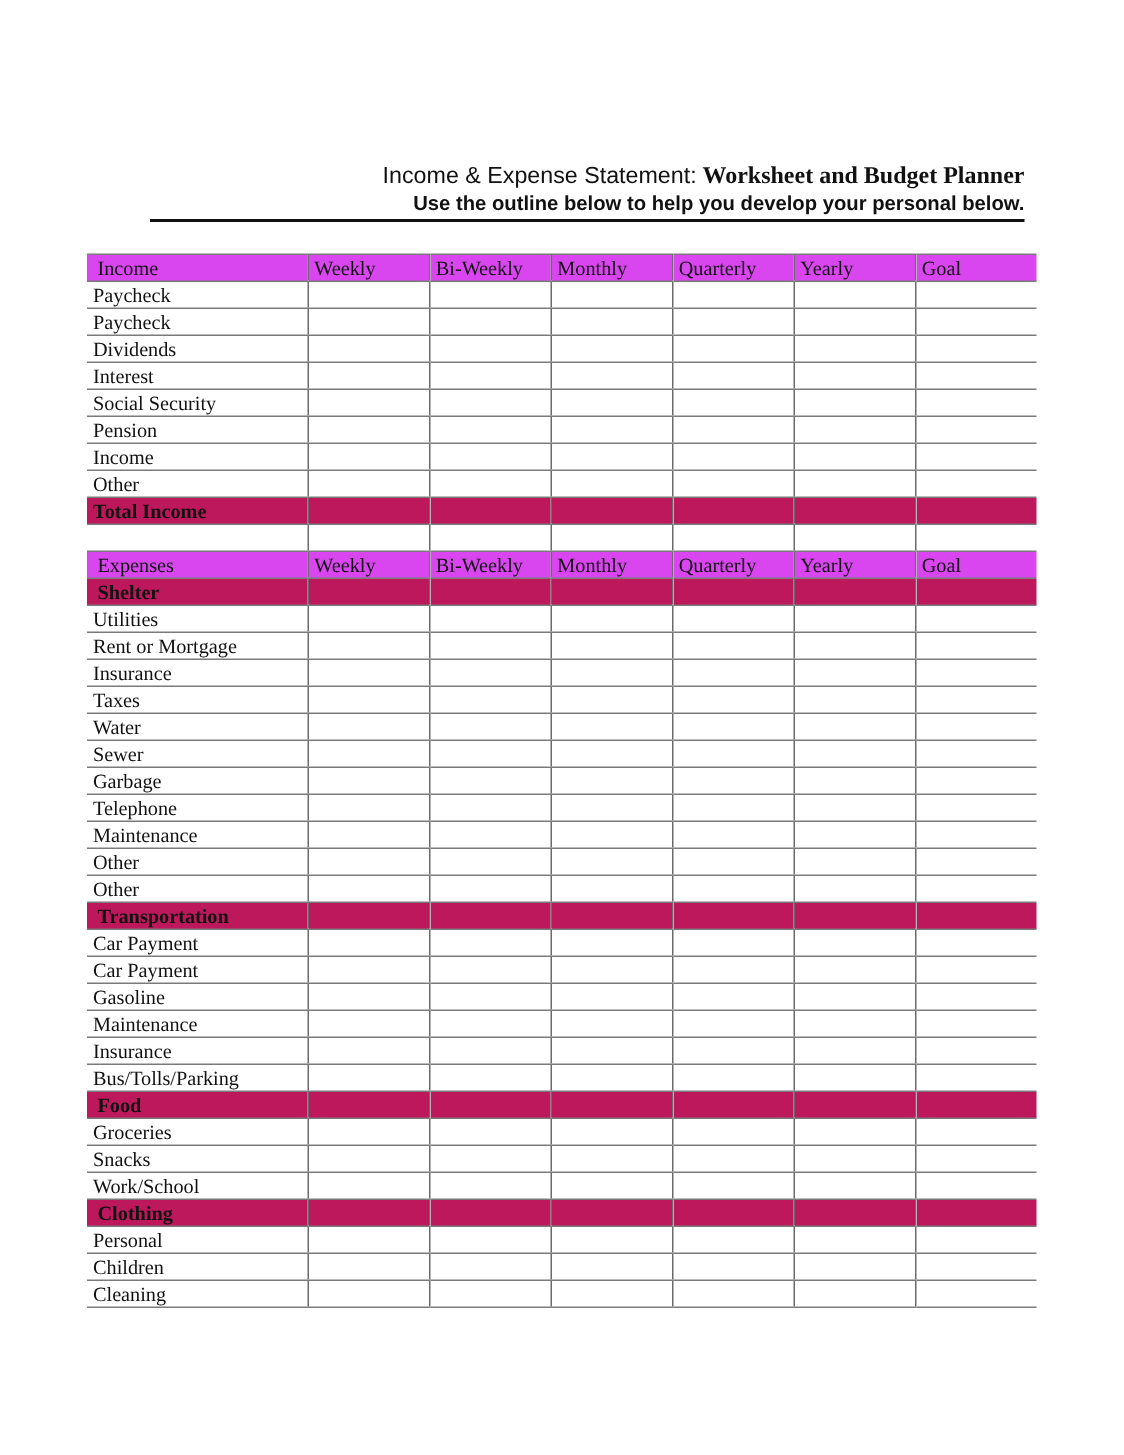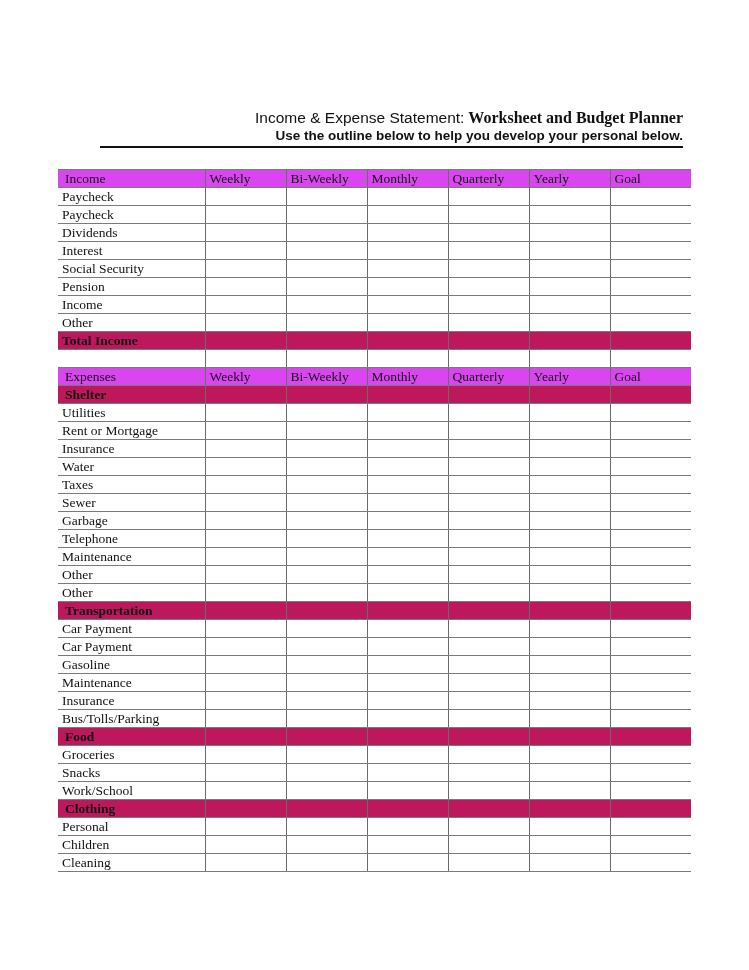--- a/index.html
+++ b/index.html
@@ -187,30 +187,30 @@
       <tr>
         <td class="lbl-right">Insurance</td>
         <td class="val"></td>
         <td class="val"></td>
         <td class="val"></td>
         <td class="val"></td>
         <td class="val"></td>
         <td class="val"></td>
       </tr>
       <tr>
+        <td class="lbl-right">Taxes</td>
+        <td class="val"></td>
+        <td class="val"></td>
+        <td class="val"></td>
+        <td class="val"></td>
+        <td class="val"></td>
+        <td class="val"></td>
+      </tr>
+      <tr>
         <td class="lbl-right">Water</td>
-        <td class="val"></td>
-        <td class="val"></td>
-        <td class="val"></td>
-        <td class="val"></td>
-        <td class="val"></td>
-        <td class="val"></td>
-      </tr>
-      <tr>
-        <td class="lbl-right">Taxes</td>
         <td class="val"></td>
         <td class="val"></td>
         <td class="val"></td>
         <td class="val"></td>
         <td class="val"></td>
         <td class="val"></td>
       </tr>
       <tr>
         <td class="lbl-right">Sewer</td>
         <td class="val"></td>

